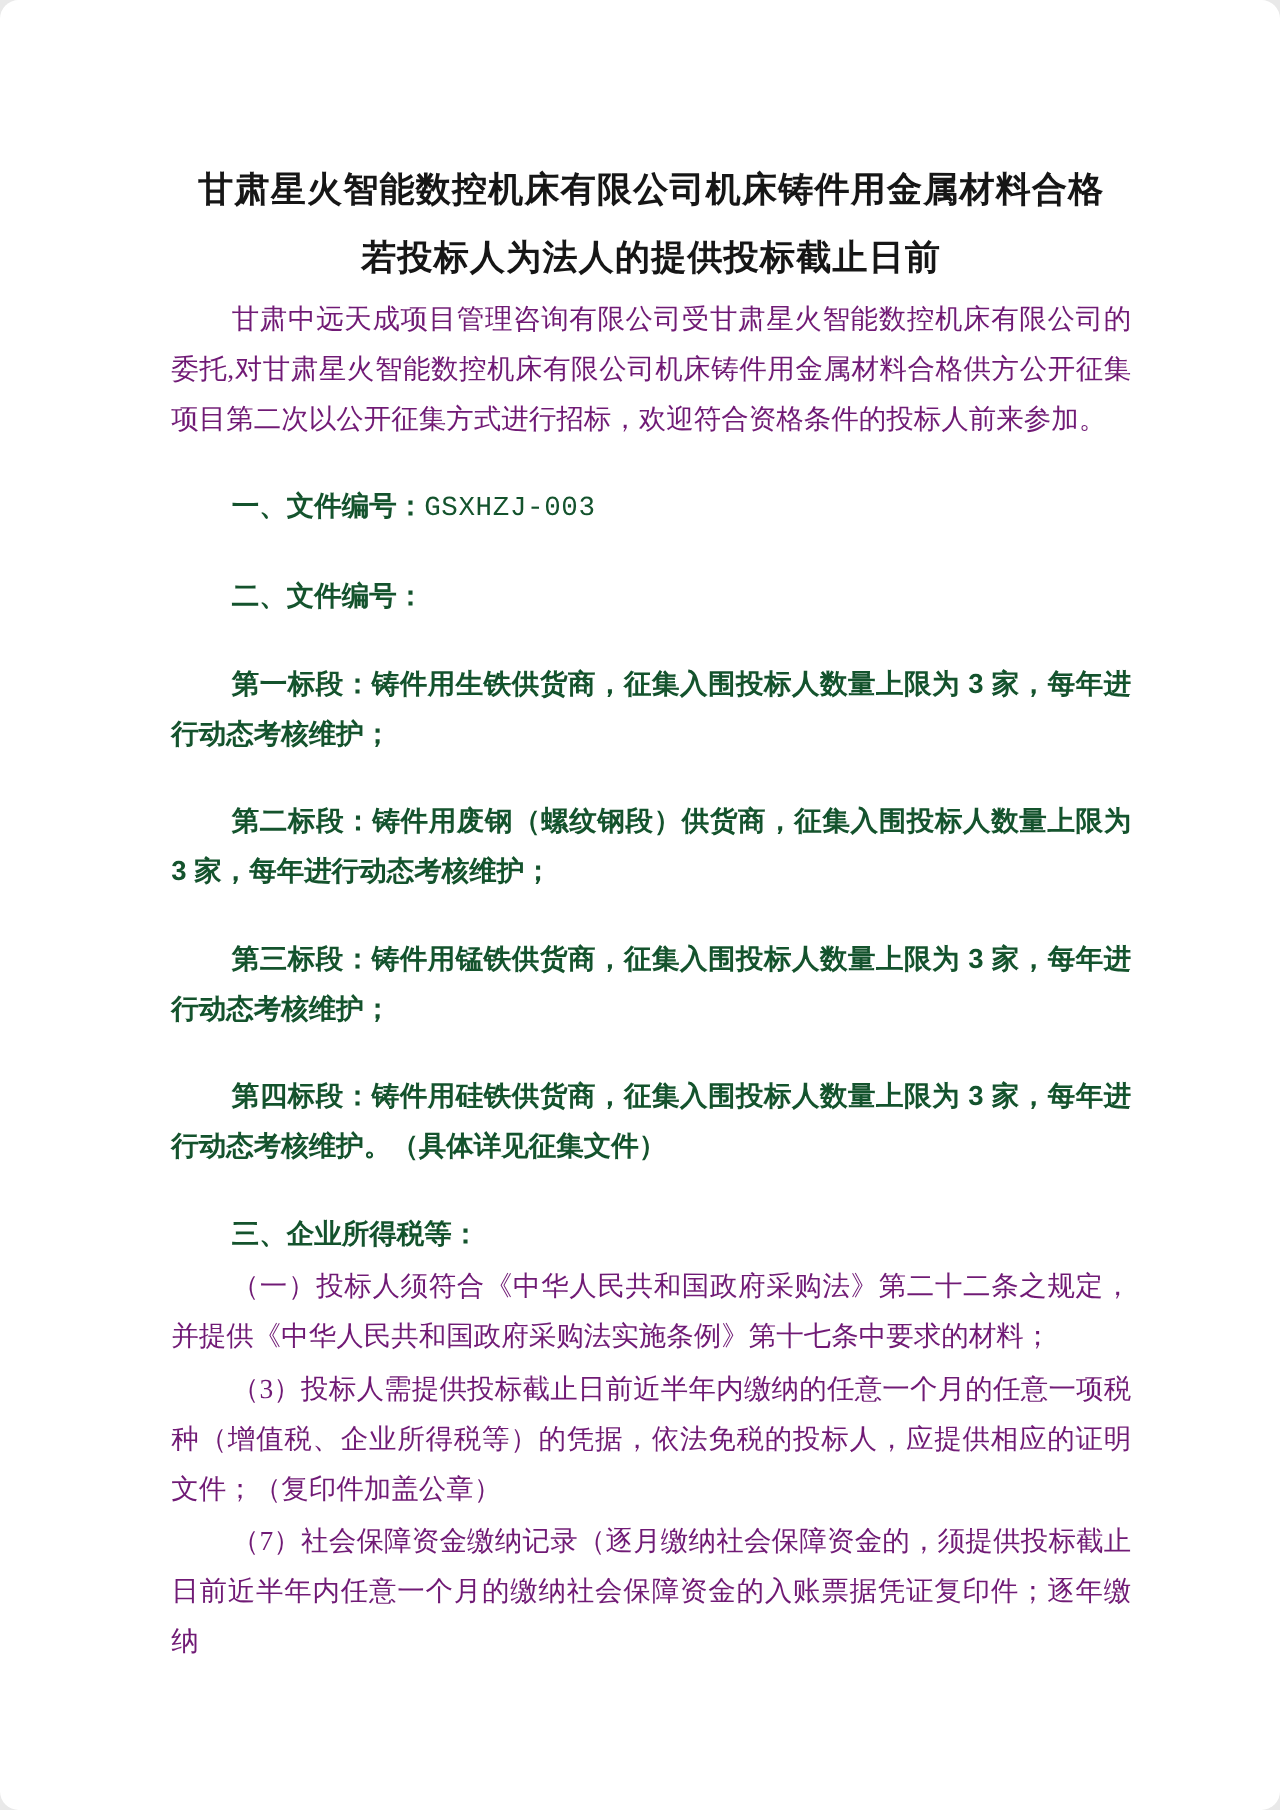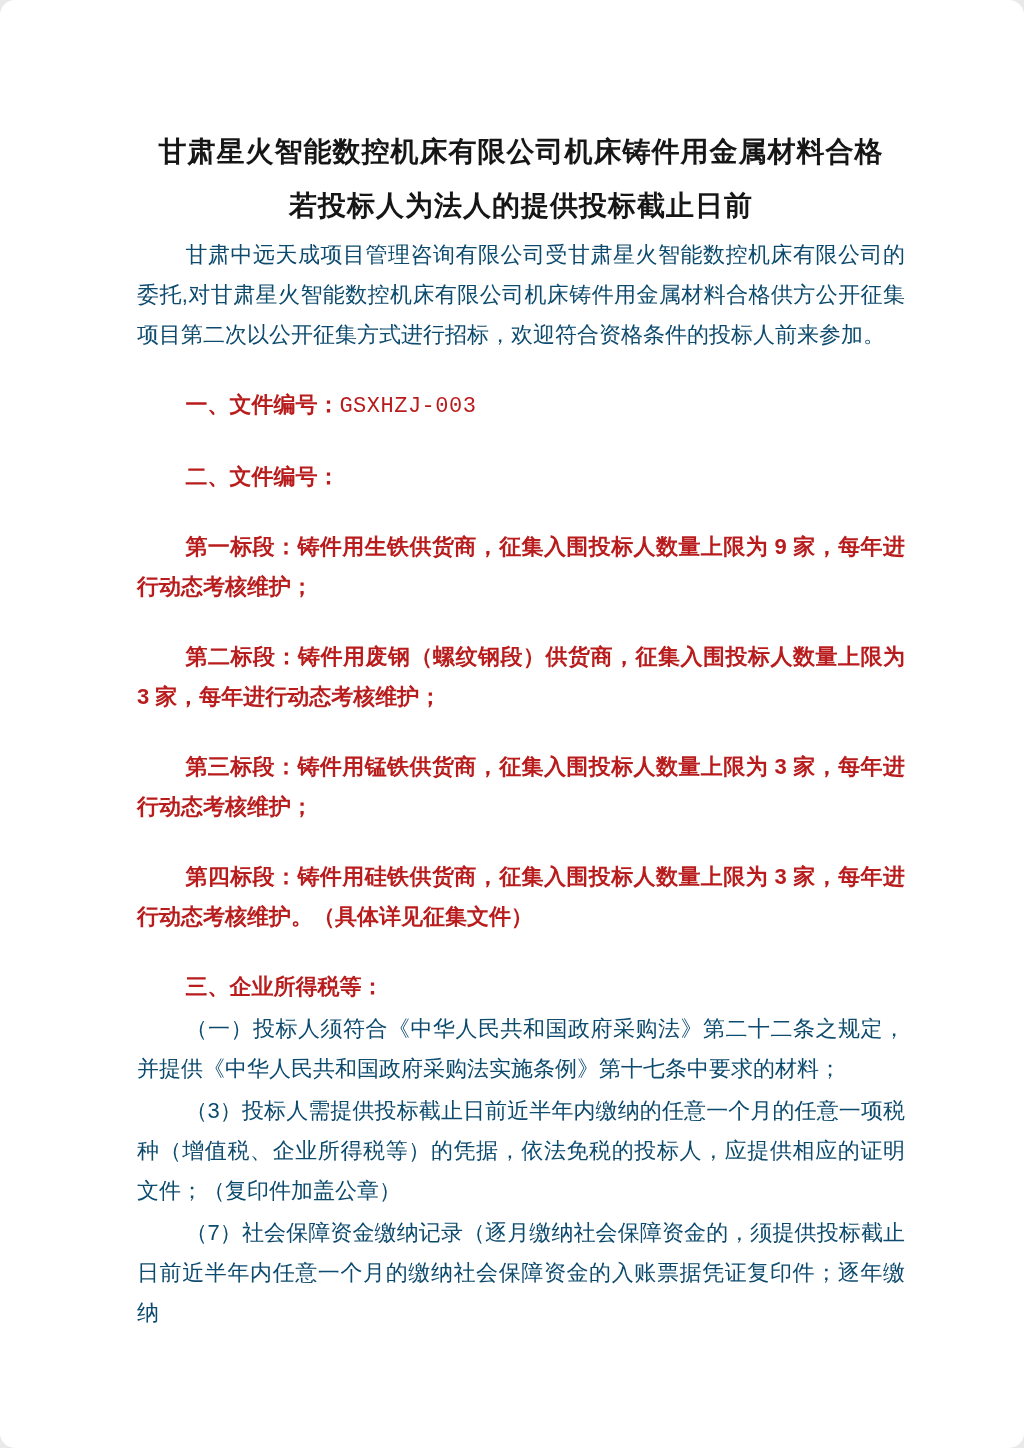--- a/index.html
+++ b/index.html
@@ -31,28 +31,28 @@
     letter-spacing: 1px;
     color: #161616;
   }
   .tline { display: block; }
   p {
     margin: 0 0 2px 0;
     font-size: 22px;
     line-height: 40px;
     text-align: justify;
     text-indent: 2.2em;
-    font-family: Liberation Sans, sans-serif;
-    color: #0c4a6e;
+    font-family: Liberation Serif, serif;
+    color: #701a75;
     word-break: break-all;
   }
   p.hei {
     font-family: "Liberation Sans", "DejaVu Sans", sans-serif;
     font-weight: 700;
-    color: #b91c1c;
+    color: #14532d;
     margin-top: 30px;
   }
   .code {
     font-family: "Liberation Mono", "DejaVu Sans Mono", monospace;
     font-weight: 400;
     letter-spacing: 0.5px;
   }
 </style>
 </head>
 <body>
@@ -64,21 +64,21 @@
       <span class="tline">甘肃星火智能数控机床有限公司机床铸件用金属材料合格</span>
       <span class="tline">若投标人为法人的提供投标截止日前</span>
     </h1>
 
     <p>甘肃中远天成项目管理咨询有限公司受甘肃星火智能数控机床有限公司的委托,对甘肃星火智能数控机床有限公司机床铸件用金属材料合格供方公开征集项目第二次以公开征集方式进行招标，欢迎符合资格条件的投标人前来参加。</p>
 
     <p class="hei"><span>一、文件编号：</span><span class="code">GSXHZJ-003</span></p>
 
     <p class="hei">二、文件编号：</p>
 
-    <p class="hei">第一标段：铸件用生铁供货商，征集入围投标人数量上限为 9 家，每年进行动态考核维护；</p>
+    <p class="hei">第一标段：铸件用生铁供货商，征集入围投标人数量上限为 3 家，每年进行动态考核维护；</p>
     <p class="hei">第二标段：铸件用废钢（螺纹钢段）供货商，征集入围投标人数量上限为 3 家，每年进行动态考核维护；</p>
     <p class="hei">第三标段：铸件用锰铁供货商，征集入围投标人数量上限为 3 家，每年进行动态考核维护；</p>
     <p class="hei">第四标段：铸件用硅铁供货商，征集入围投标人数量上限为 3 家，每年进行动态考核维护。（具体详见征集文件）</p>
 
     <p class="hei">三、企业所得税等：</p>
 
     <p>（一）投标人须符合《中华人民共和国政府采购法》第二十二条之规定，并提供《中华人民共和国政府采购法实施条例》第十七条中要求的材料；</p>
     <p>（3）投标人需提供投标截止日前近半年内缴纳的任意一个月的任意一项税种（增值税、企业所得税等）的凭据，依法免税的投标人，应提供相应的证明文件；（复印件加盖公章）</p>
     <p>（7）社会保障资金缴纳记录（逐月缴纳社会保障资金的，须提供投标截止日前近半年内任意一个月的缴纳社会保障资金的入账票据凭证复印件；逐年缴纳</p>
 

